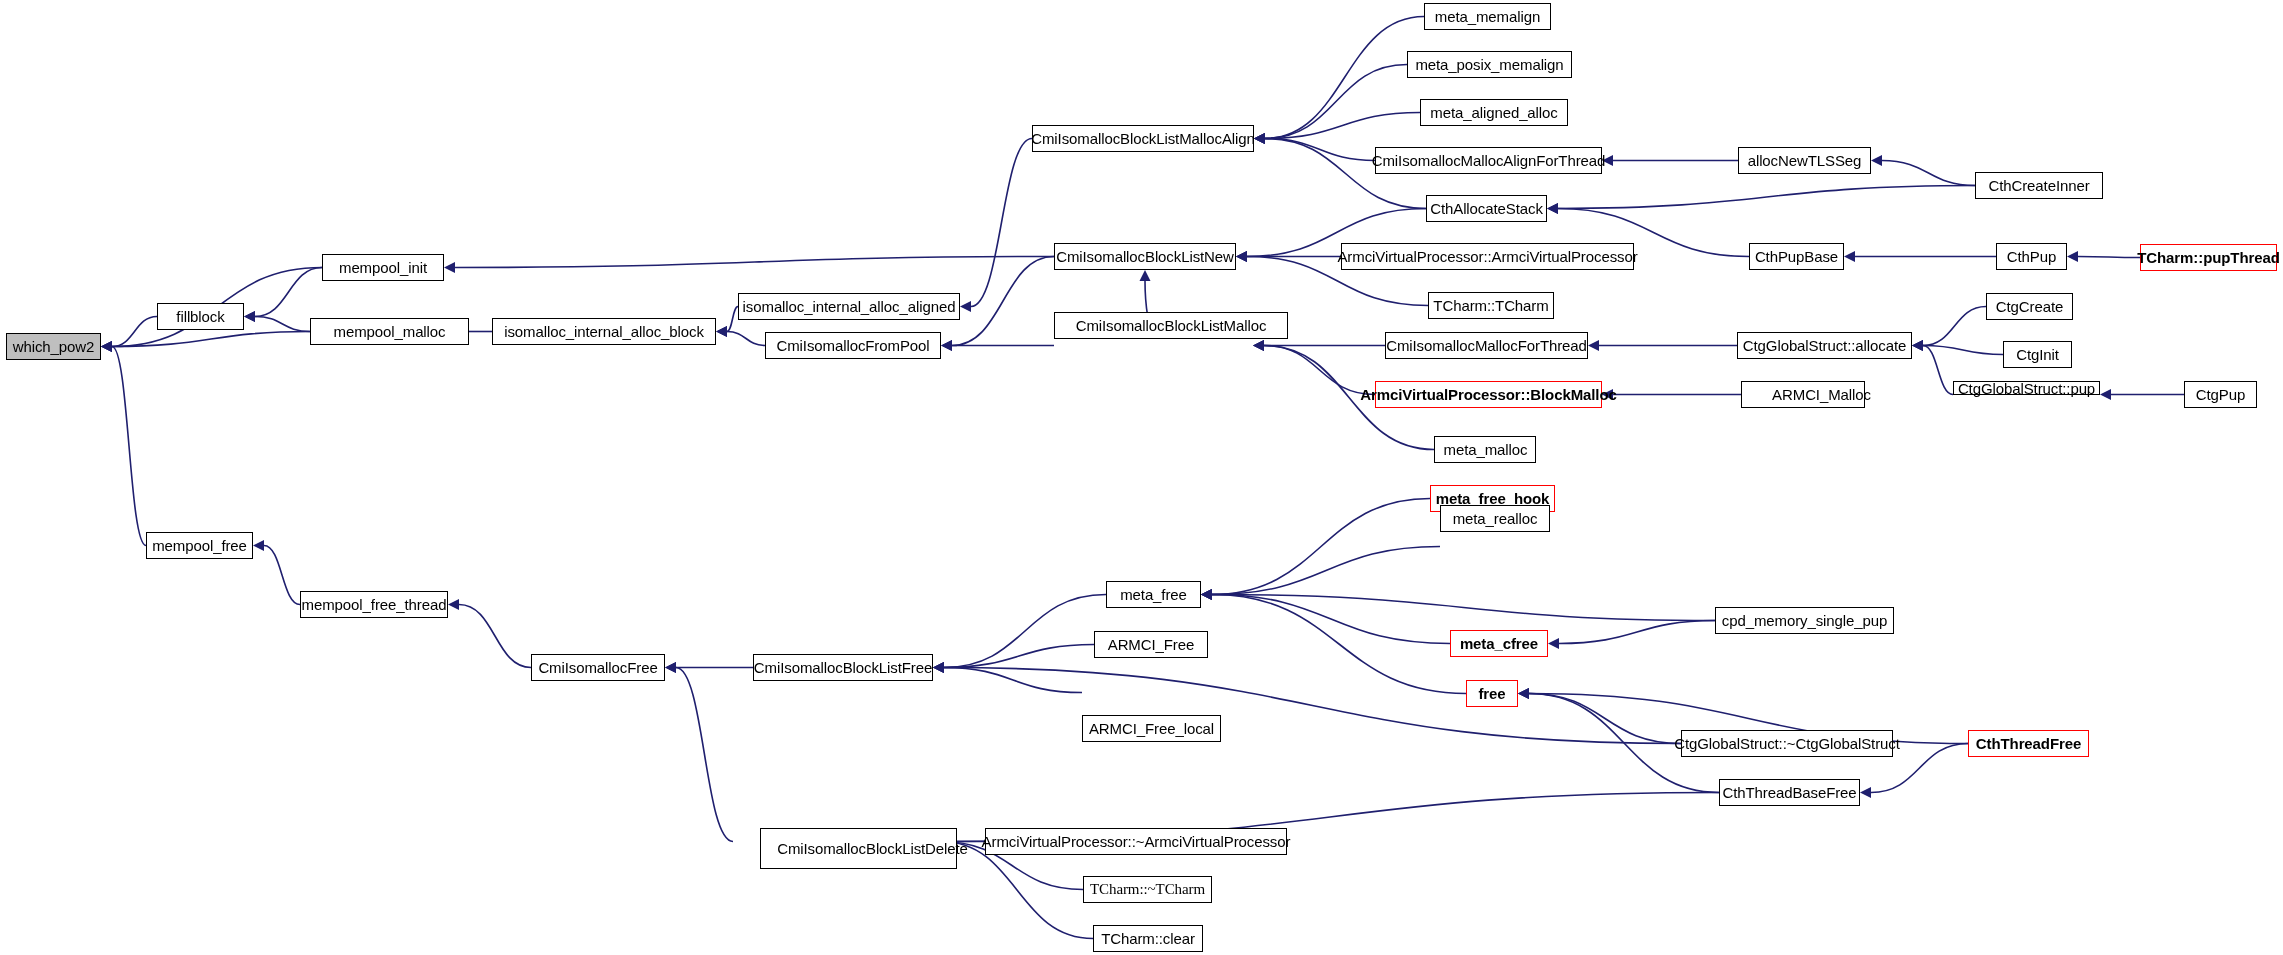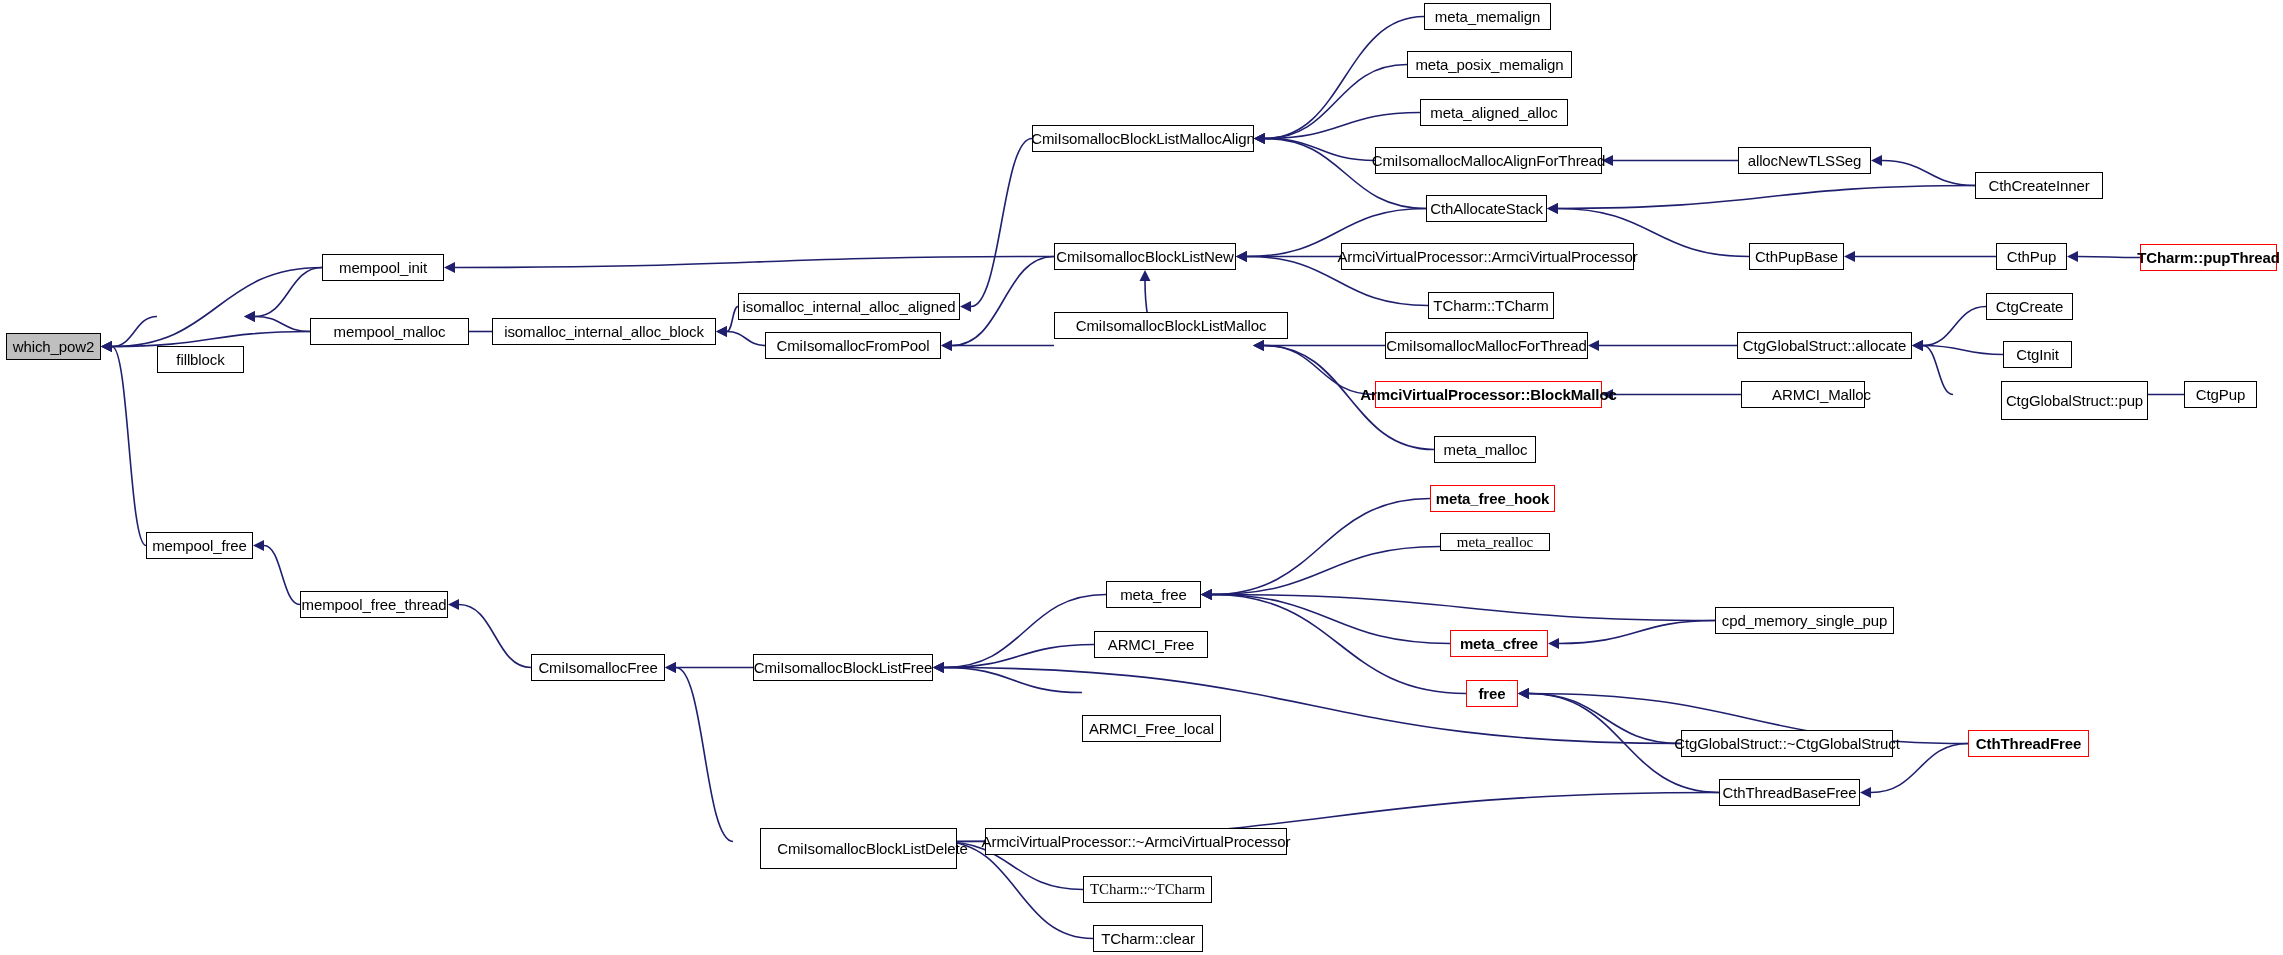--- a/index.html
+++ b/index.html
@@ -292,21 +292,21 @@
         <path d="M733,841.5 C704.5,841.5 704.5,667.5 676,667.5" class="edge-path"></path>
         <polygon points="665,667.5 676,662 676,673" class="edge-head"></polygon>
       </g>
       <g>
         <path d="M1681,743.5 C1312.5,743.5 1312.5,667.5 944,667.5" class="edge-path"></path>
         <polygon points="933,667.5 944,662 944,673" class="edge-head"></polygon>
       </g>
     </svg>
   <div id="node-layer">
       <div class="node-box current" style="left: 6px; top: 333px; width: 95px; height: 27px;">which_pow2</div>
-      <div class="node-box" style="left: 157px; top: 303px; width: 87px; height: 27px; margin-top: 43px;">fillblock</div>
+      <div class="node-box" style="left: 157px; top: 303px; width: 87px; height: 27px;">fillblock</div>
       <div class="node-box" style="left: 322px; top: 254px; width: 122px; height: 27px;">mempool_init</div>
       <div class="node-box" style="left: 310px; top: 318px; width: 159px; height: 27px;">mempool_malloc</div>
       <div class="node-box" style="left: 492px; top: 318px; width: 224px; height: 27px;">isomalloc_internal_alloc_block</div>
       <div class="node-box" style="left: 738px; top: 293px; width: 222px; height: 27px;">isomalloc_internal_alloc_aligned</div>
       <div class="node-box" style="left: 765px; top: 332px; width: 176px; height: 27px;">CmiIsomallocFromPool</div>
       <div class="node-box" style="left: 1032px; top: 125px; width: 222px; height: 27px;">CmiIsomallocBlockListMallocAlign</div>
       <div class="node-box" style="left: 1054px; top: 243px; width: 182px; height: 27px;">CmiIsomallocBlockListNew</div>
       <div class="node-box" style="left: 1054px; top: 312px; width: 234px; height: 27px;">CmiIsomallocBlockListMalloc</div>
       <div class="node-box" style="left: 1424px; top: 3px; width: 127px; height: 27px;">meta_memalign</div>
       <div class="node-box" style="left: 1407px; top: 51px; width: 165px; height: 27px;">meta_posix_memalign</div>
@@ -319,25 +319,25 @@
       <div class="node-box" style="left: 1749px; top: 243px; width: 95px; height: 27px;">CthPupBase</div>
       <div class="node-box" style="left: 1996px; top: 243px; width: 71px; height: 27px;">CthPup</div>
       <div class="node-box red" style="left: 2140px; top: 244px; width: 137px; height: 27px;">TCharm::pupThread</div>
       <div class="node-box" style="left: 1428px; top: 292px; width: 126px; height: 27px;">TCharm::TCharm</div>
       <div class="node-box" style="left: 1986px; top: 293px; width: 87px; height: 27px;">CtgCreate</div>
       <div class="node-box" style="left: 1385px; top: 332px; width: 203px; height: 27px;">CmiIsomallocMallocForThread</div>
       <div class="node-box" style="left: 1737px; top: 332px; width: 175px; height: 27px;">CtgGlobalStruct::allocate</div>
       <div class="node-box" style="left: 2003px; top: 341px; width: 69px; height: 27px;">CtgInit</div>
       <div class="node-box red" style="left: 1375px; top: 381px; width: 227px; height: 27px;">ArmciVirtualProcessor::BlockMalloc</div>
       <div class="node-box" style="left: 1741px; top: 381px; width: 124px; height: 27px; padding-left: 44px;">ARMCI_Malloc</div>
-      <div class="node-box" style="left: 1953px; top: 381px; width: 147px; height: 39px; margin-left: 48px;">CtgGlobalStruct::pup</div>
+      <div class="node-box" style="left: 1953px; top: 381px; width: 147px; height: 14px;">CtgGlobalStruct::pup</div>
       <div class="node-box" style="left: 2184px; top: 381px; width: 73px; height: 27px;">CtgPup</div>
       <div class="node-box" style="left: 1434px; top: 436px; width: 102px; height: 27px; padding-left: 8px;">meta_malloc</div>
       <div class="node-box red" style="left: 1430px; top: 485px; width: 125px; height: 27px;">meta_free_hook</div>
-      <div class="node-box" style="left: 1440px; top: 533px; width: 110px; height: 18px; font-family: Liberation Serif, serif;">meta_realloc</div>
+      <div class="node-box" style="left: 1440px; top: 505px; width: 110px; height: 27px;">meta_realloc</div>
       <div class="node-box" style="left: 1106px; top: 581px; width: 95px; height: 27px;">meta_free</div>
       <div class="node-box" style="left: 1715px; top: 607px; width: 179px; height: 27px;">cpd_memory_single_pup</div>
       <div class="node-box red" style="left: 1450px; top: 630px; width: 98px; height: 27px;">meta_cfree</div>
       <div class="node-box" style="left: 1094px; top: 631px; width: 114px; height: 27px;">ARMCI_Free</div>
       <div class="node-box" style="left: 1082px; top: 679px; width: 139px; height: 27px; margin-top: 36px;">ARMCI_Free_local</div>
       <div class="node-box red" style="left: 1466px; top: 680px; width: 52px; height: 27px;">free</div>
       <div class="node-box" style="left: 753px; top: 654px; width: 180px; height: 27px;">CmiIsomallocBlockListFree</div>
       <div class="node-box" style="left: 531px; top: 654px; width: 134px; height: 27px;">CmiIsomallocFree</div>
       <div class="node-box" style="left: 146px; top: 532px; width: 107px; height: 27px;">mempool_free</div>
       <div class="node-box" style="left: 300px; top: 591px; width: 148px; height: 27px;">mempool_free_thread</div>

